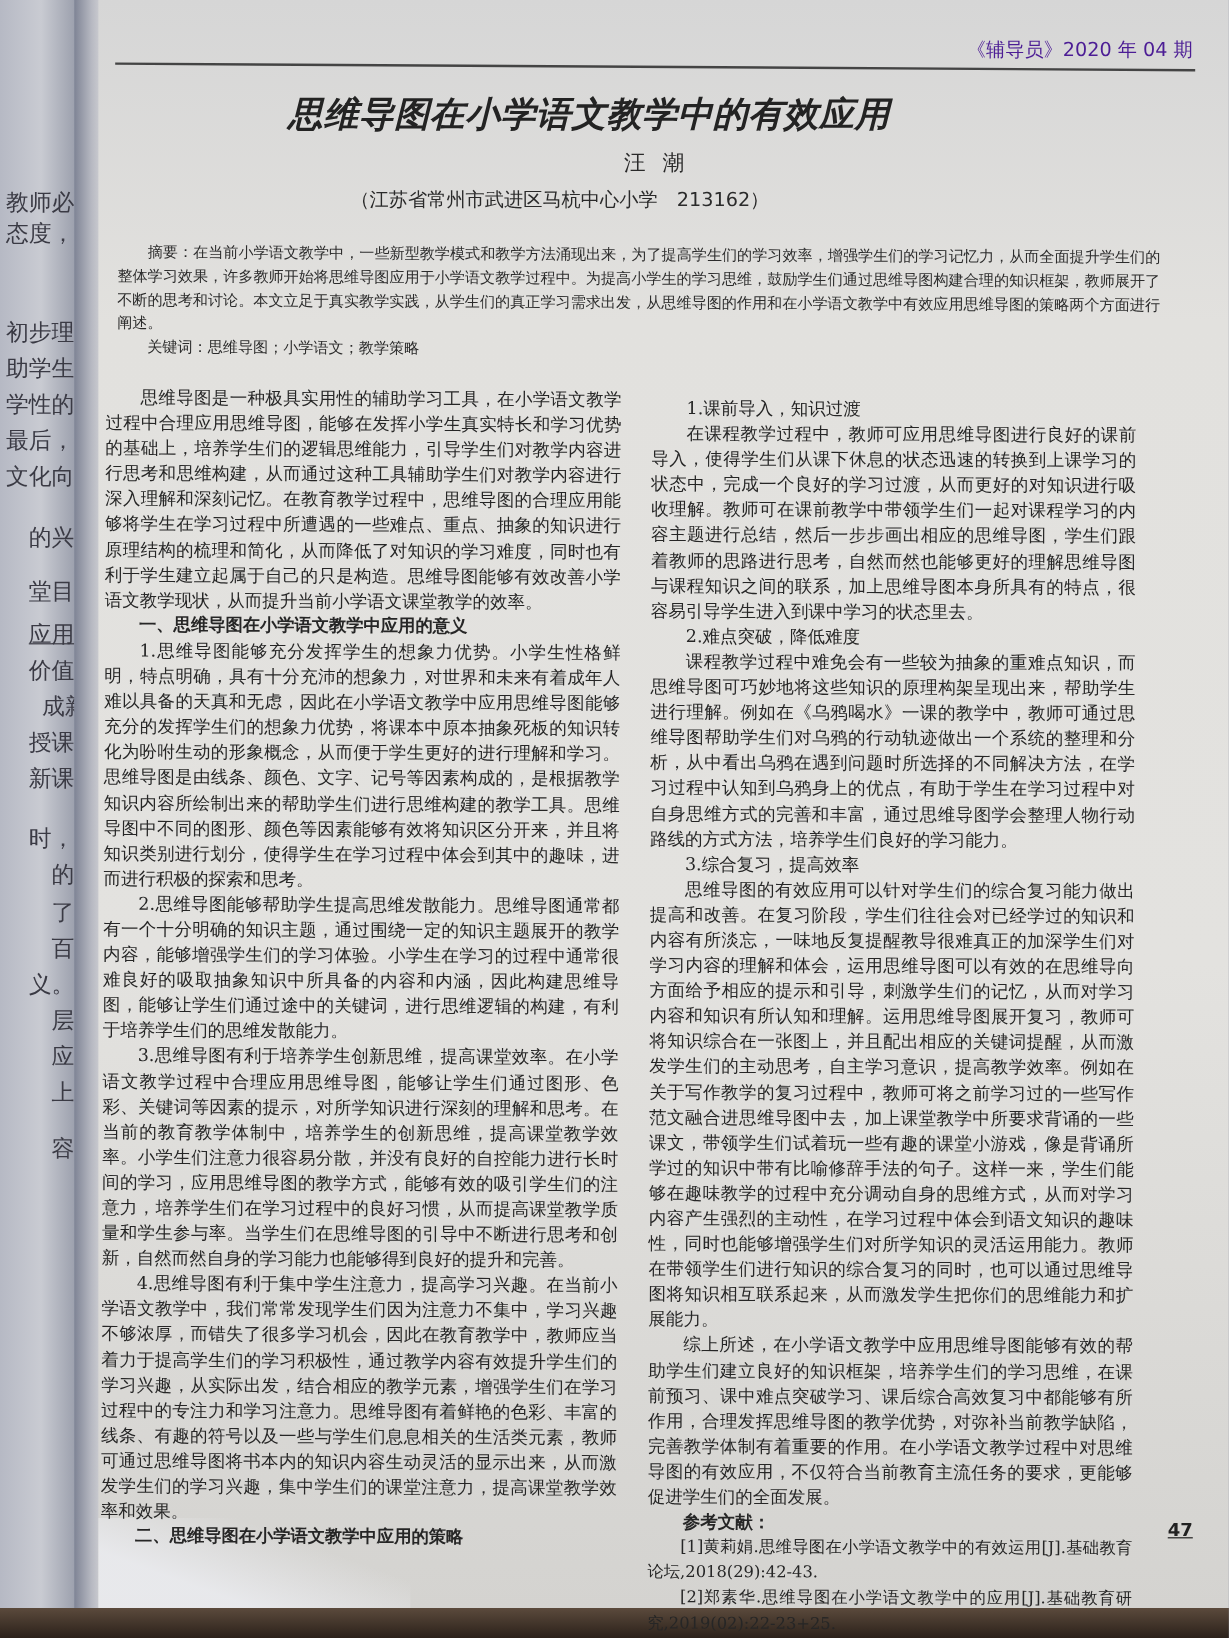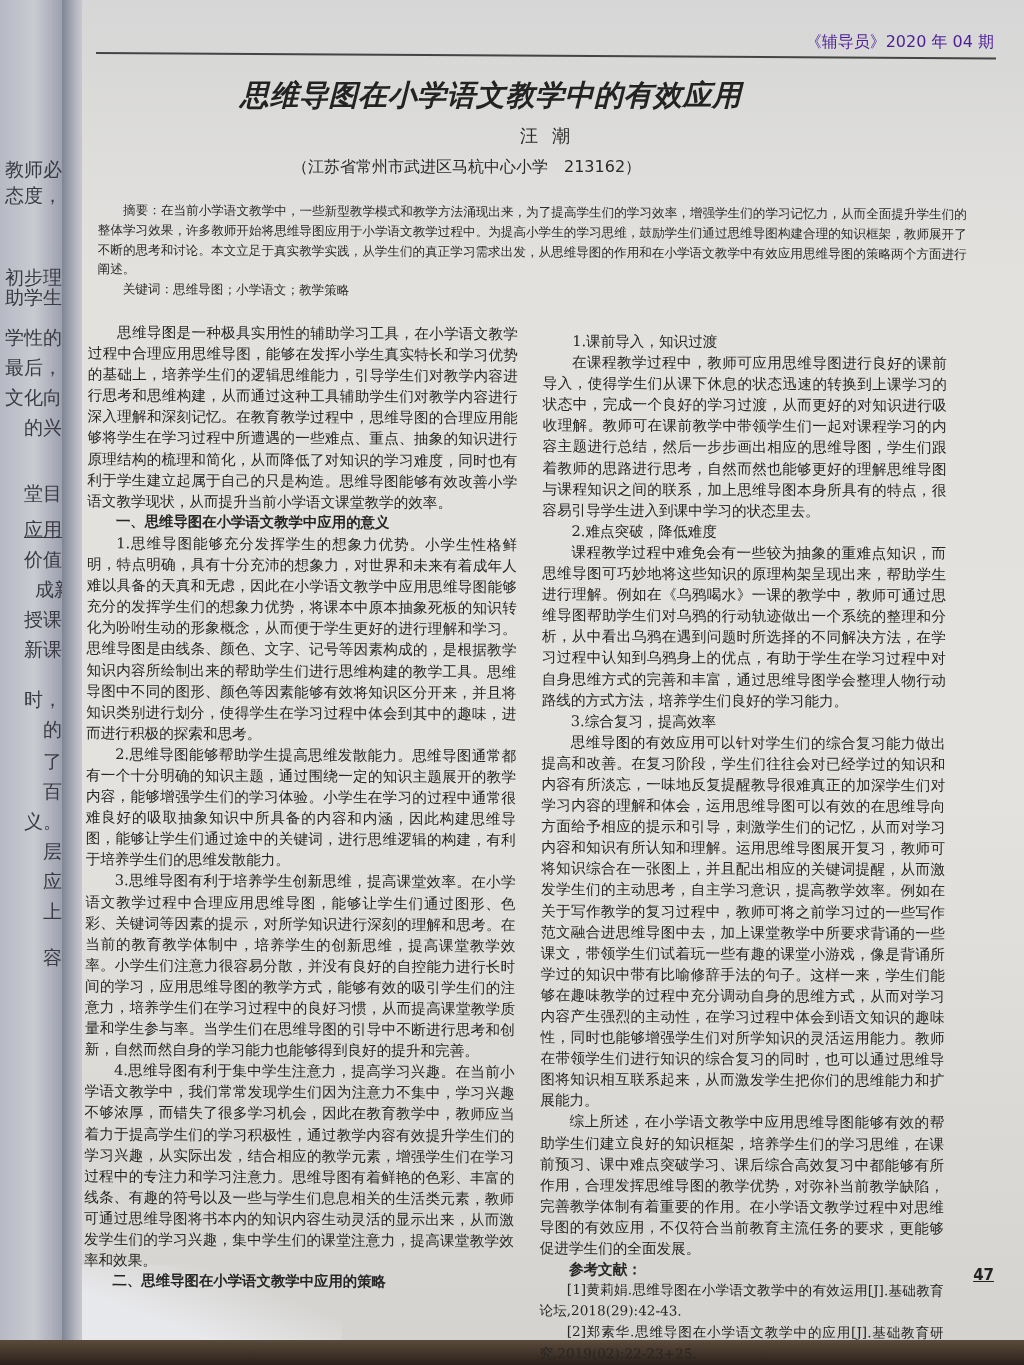--- a/index.html
+++ b/index.html
@@ -170,25 +170,25 @@
       text-decoration: underline;
     }
   </style>
 </head>
 <body>
 
 <div class="prev-page" id="prev-page">
     <div class="frag" style="top: 160px;">教师必</div>
     <div class="frag" style="top: 186px;">态度，</div>
     <div class="frag" style="top: 268px;">初步理</div>
-    <div class="frag" style="top: 288px;">助学生</div>
+    <div class="frag" style="top: 298px;">助学生</div>
     <div class="frag" style="top: 328px;">学性的</div>
     <div class="frag" style="top: 358px;">最后，</div>
     <div class="frag" style="top: 388px;">文化向</div>
-    <div class="frag" style="top: 418px;">的兴</div>
+    <div class="frag" style="top: 439px;">的兴</div>
     <div class="frag" style="top: 440px; margin-top: 44px;">堂目</div>
     <div class="frag" style="top: 520px; text-decoration: underline;">应用</div>
     <div class="frag" style="top: 550px;">价值</div>
     <div class="frag" style="top: 580px; padding-left: 11px;">成新</div>
     <div class="frag" style="top: 610px;">授课</div>
     <div class="frag" style="top: 640px;">新课</div>
     <div class="frag" style="top: 690px;">时，</div>
     <div class="frag" style="top: 720px;">的</div>
     <div class="frag" style="top: 752px;">了</div>
     <div class="frag" style="top: 782px;">百</div>

